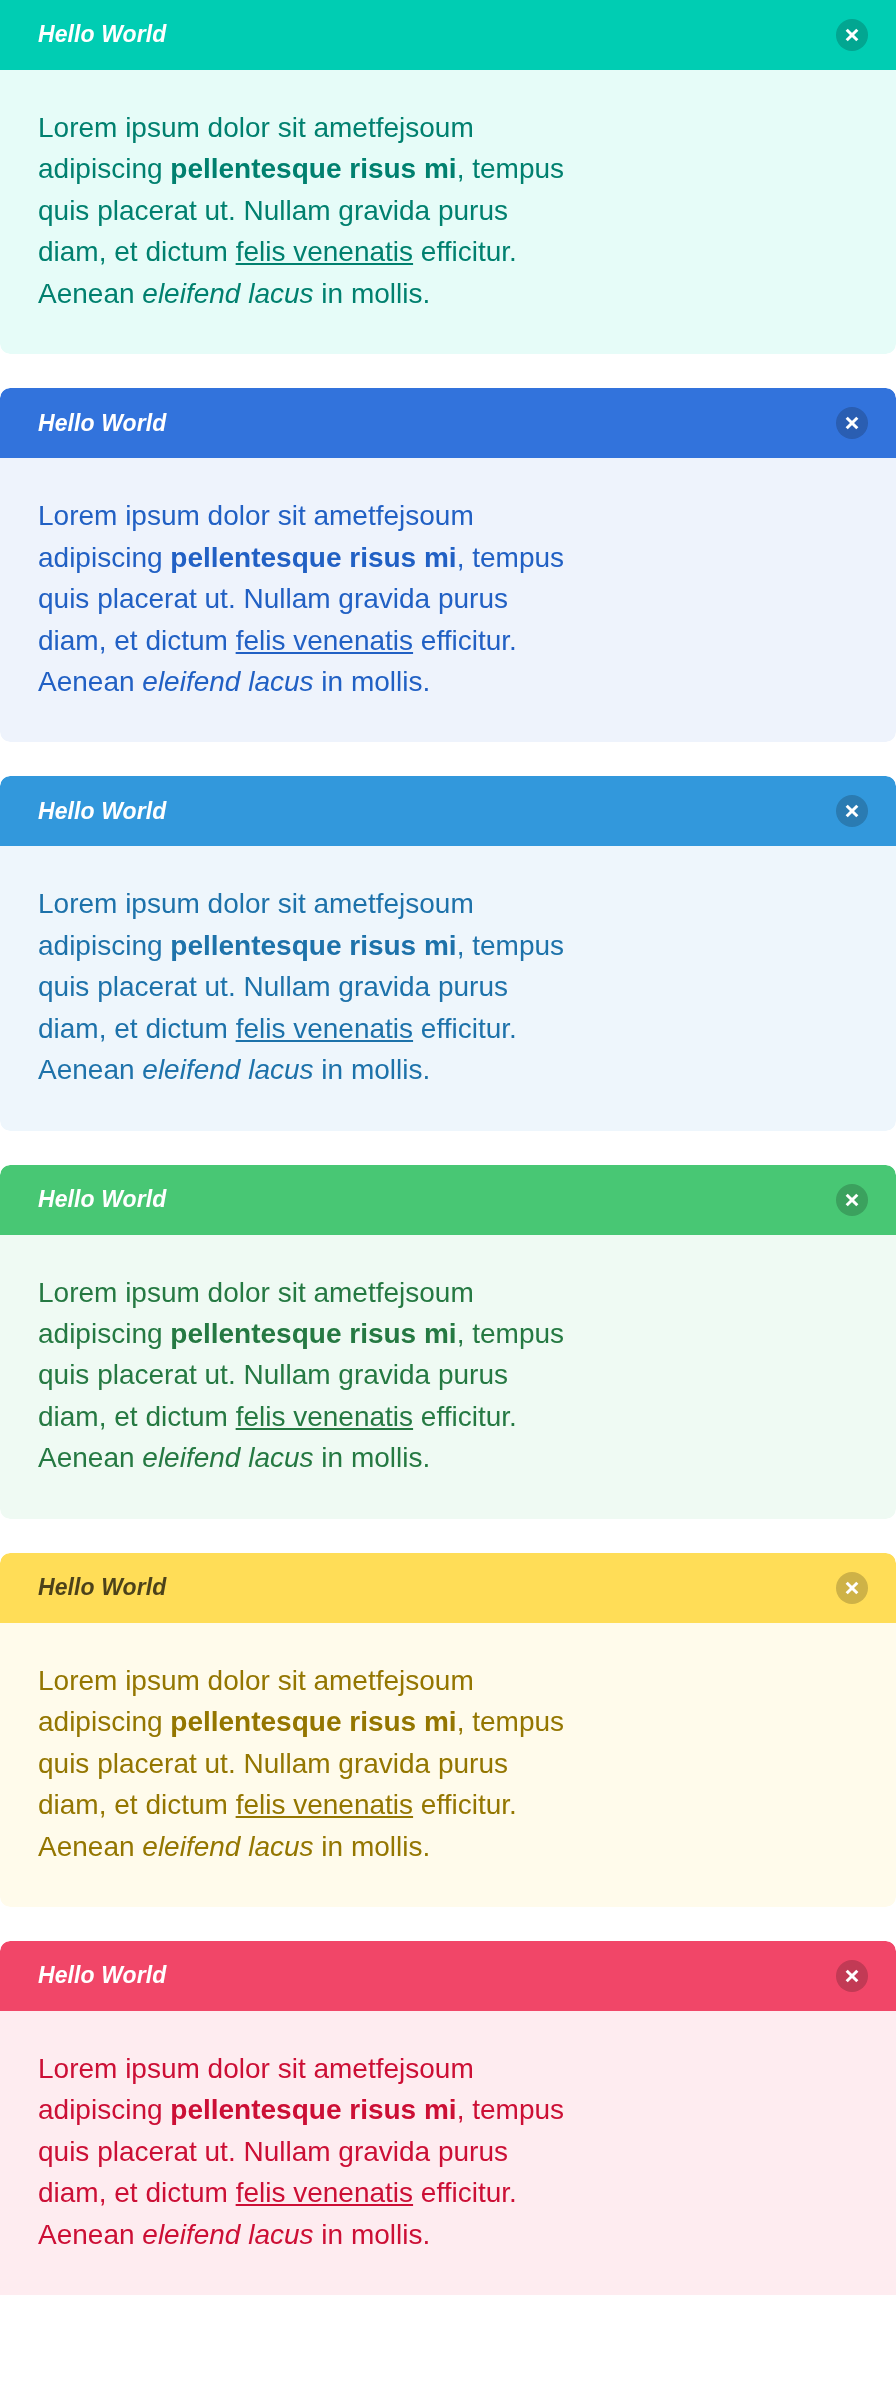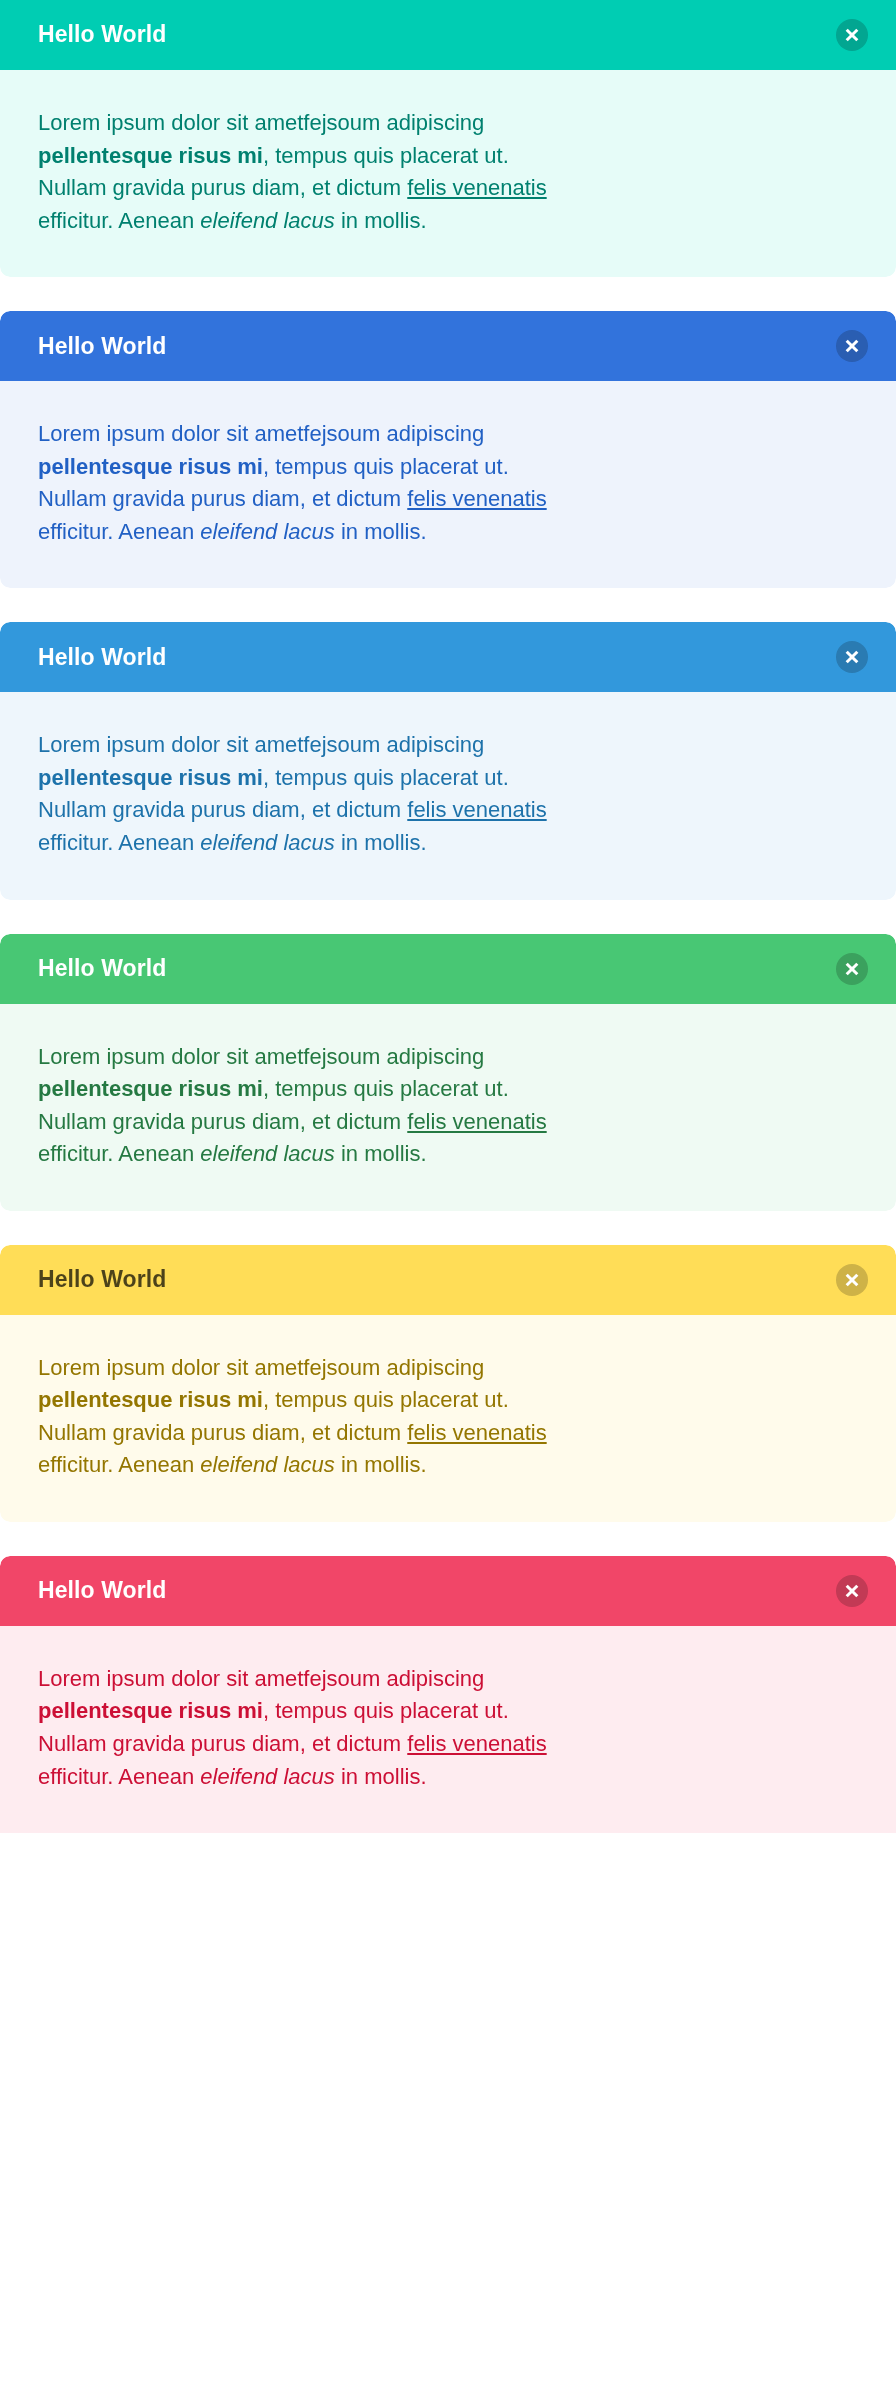--- a/index.html
+++ b/index.html
@@ -58,20 +58,21 @@
     border-top-left-radius: 0;
     border-top-right-radius: 0;
   }
 
   .message-title {
     font-size: 23px;
     font-weight: bold;
     line-height: 1.1;
     letter-spacing: 0.1px;
     white-space: nowrap;
+    font-style: italic;
   }
 
   .delete-btn {
     position: relative;
     flex: 0 0 auto;
     width: 32px;
     height: 32px;
     border: none;
     border-radius: 50%;
     padding: 0;
@@ -100,21 +101,21 @@
     height: 15px;
     width: 3px;
     transform: translate(-50%, -50%) rotate(45deg);
   }
 
   .message-body {
     box-sizing: border-box;
     padding: 37px 38px 40px 38px;
     border-bottom-left-radius: 10px;
     border-bottom-right-radius: 10px;
-    font-size: 22px;
+    font-size: 28px;
     line-height: 1.48;
   }
   .message.clip-bottom > .message-body {
     border-bottom-left-radius: 0;
     border-bottom-right-radius: 0;
   }
 
   .message-body p {
     margin: 0;
     max-width: 540px;

